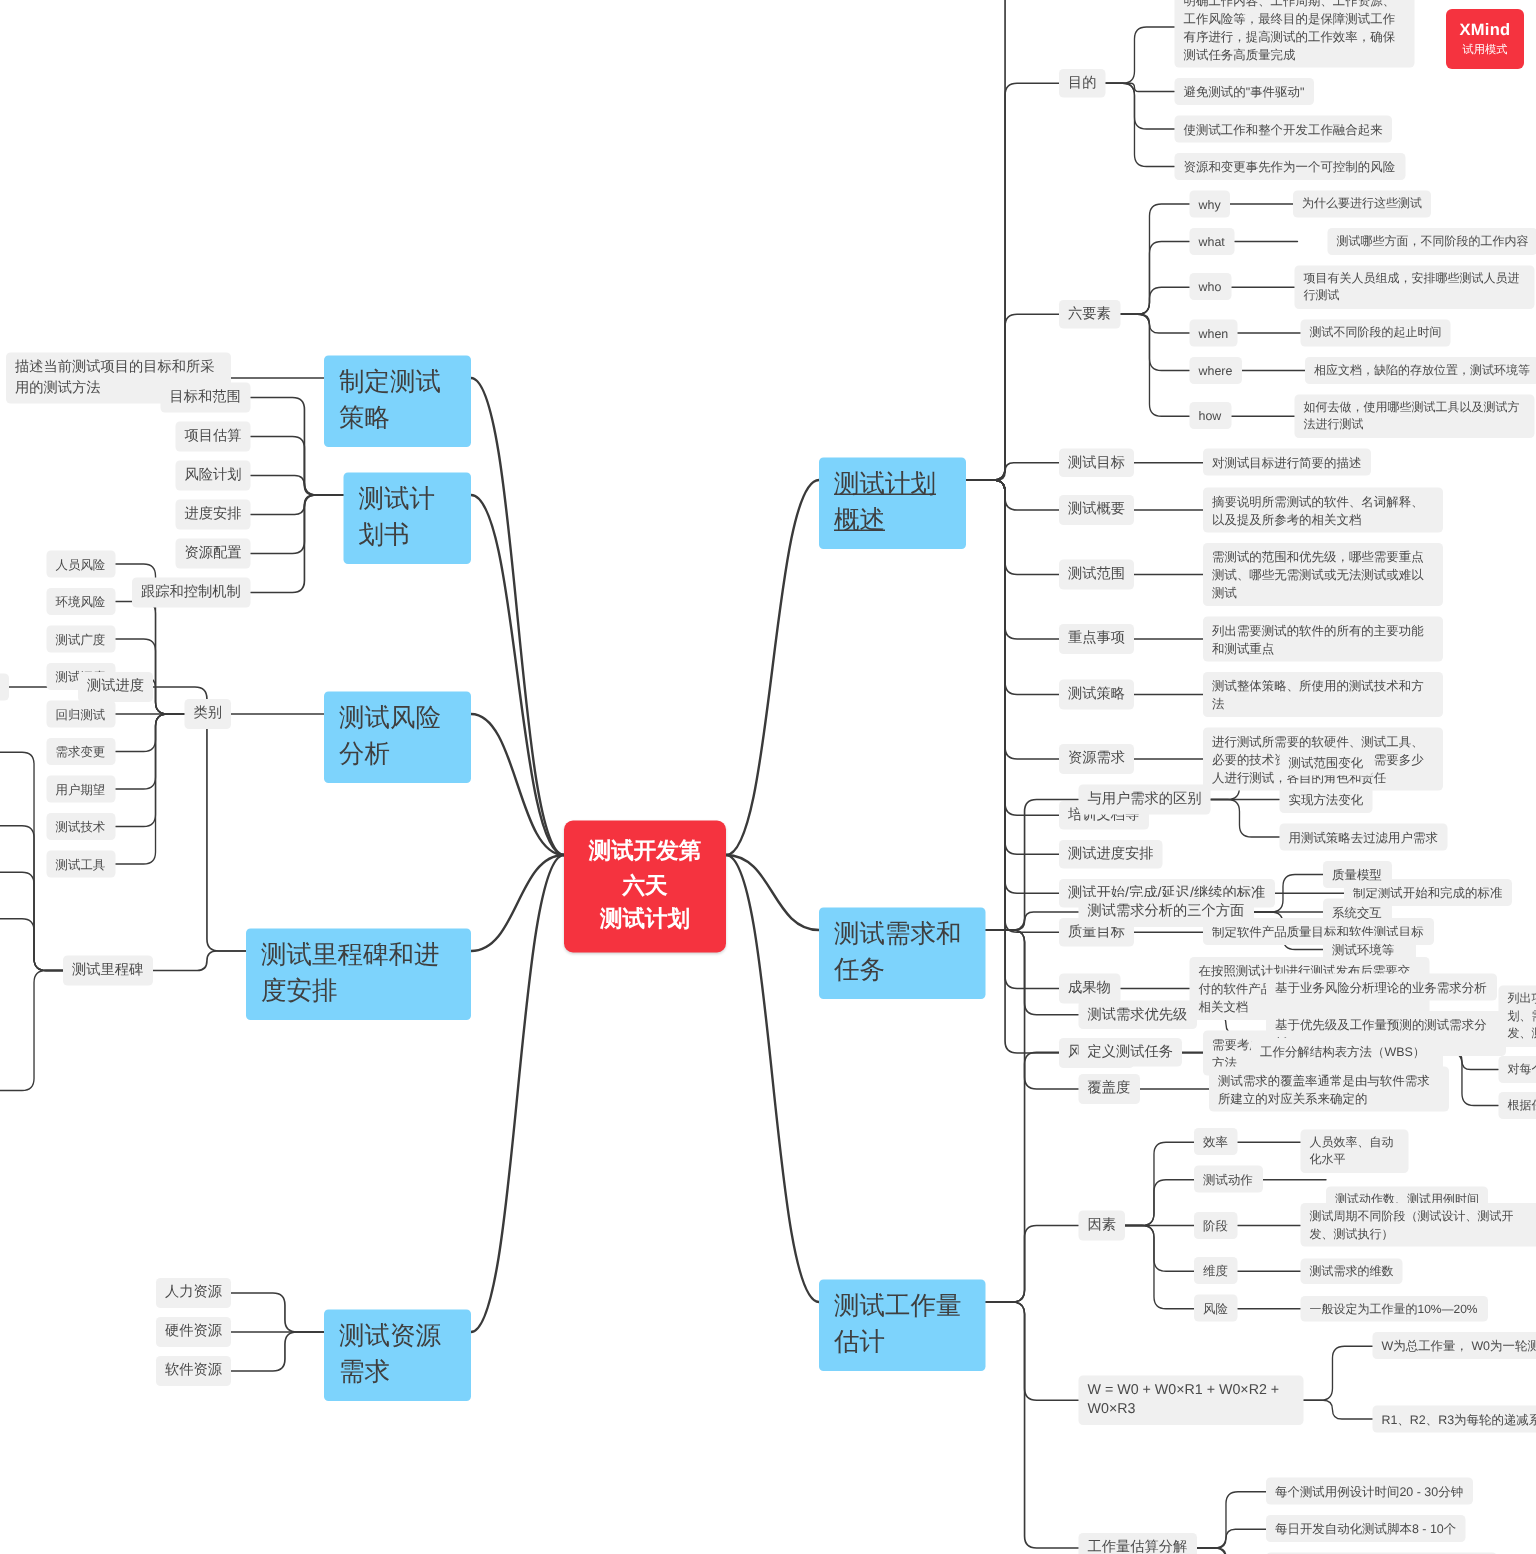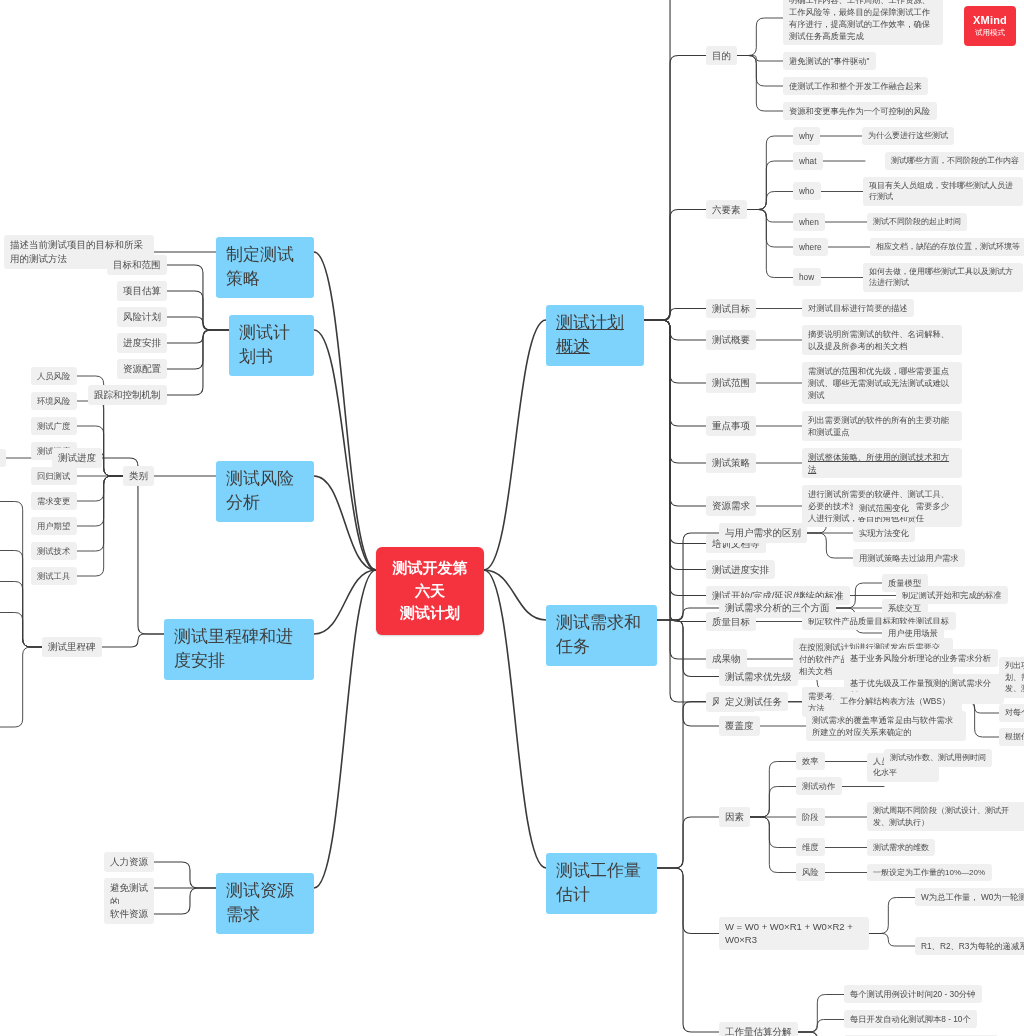--- a/index.html
+++ b/index.html
@@ -200,58 +200,58 @@
     <div class="node lvl4" style="left: 863px; top: 262.5px; width: 160px;">如何去做，使用哪些测试工具以及测试方法进行测试</div>
     <div class="node lvl2" style="left: 706px; top: 298.5px; width: 50px;">测试目标</div>
     <div class="node lvl3" style="left: 802px; top: 299px; width: 112px;">对测试目标进行简要的描述</div>
     <div class="node lvl2" style="left: 706px; top: 330px; width: 50px;">测试概要</div>
     <div class="node lvl3" style="left: 802px; top: 324.5px; width: 160px;">摘要说明所需测试的软件、名词解释、以及提及所参考的相关文档</div>
     <div class="node lvl2" style="left: 706px; top: 373px; width: 50px;">测试范围</div>
     <div class="node lvl3" style="left: 802px; top: 361.5px; width: 160px;">需测试的范围和优先级，哪些需要重点测试、哪些无需测试或无法测试或难以测试</div>
     <div class="node lvl2" style="left: 706px; top: 416px; width: 50px;">重点事项</div>
     <div class="node lvl3" style="left: 802px; top: 410.5px; width: 160px;">列出需要测试的软件的所有的主要功能和测试重点</div>
     <div class="node lvl2" style="left: 706px; top: 453px; width: 50px;">测试策略</div>
-    <div class="node lvl3" style="left: 802px; top: 447.5px; width: 160px; text-decoration: underline;">测试整体策略、所使用的测试技术和方法</div>
+    <div class="node lvl3" style="left: 802px; top: 447.5px; width: 160px;">测试整体策略、所使用的测试技术和方法</div>
     <div class="node lvl2" style="left: 706px; top: 496px; width: 50px;">资源需求</div>
     <div class="node lvl3" style="left: 802px; top: 484.5px; width: 160px;">进行测试所需要的软硬件、测试工具、必要的技术资源、人员组织；需要多少人进行测试，各自的角色和责任</div>
     <div class="node lvl2" style="left: 706px; top: 533.5px; width: 60px;">培训文档等</div>
     <div class="node lvl2" style="left: 706px; top: 559.5px; width: 69px;">测试进度安排</div>
     <div class="node lvl2" style="left: 706px; top: 585.5px; width: 144px;">测试开始/完成/延迟/继续的标准</div>
     <div class="node lvl3" style="left: 896px; top: 586px; width: 112px;">制定测试开始和完成的标准</div>
     <div class="node lvl2" style="left: 706px; top: 611.5px; width: 50px;">质量目标</div>
     <div class="node lvl3" style="left: 802px; top: 612px; width: 154px;">制定软件产品质量目标和软件测试目标</div>
     <div class="node lvl2" style="left: 706px; top: 649px; width: 41px;">成果物</div>
     <div class="node lvl3" style="left: 793px; top: 637.5px; width: 160px;">在按照测试计划进行测试发布后需要交付的软件产品、测试案例、测试数据及相关文档</div>
     <div class="node lvl2" style="left: 706px; top: 692px; width: 50px;">风险分析</div>
     <div class="node lvl3" style="left: 802px; top: 686.5px; width: 160px;">需要考虑测试过程中可能的风险和解决方法</div>
     <div class="node lvl1" style="left: 546px; top: 604.5px; width: 111px;">测试需求和任务</div>
     <div class="node lvl2" style="left: 719px; top: 523px; width: 88px;">与用户需求的区别</div>
     <div class="node lvl3" style="left: 853px; top: 498.5px; width: 62px;">测试范围变化</div>
     <div class="node lvl3" style="left: 853px; top: 523.5px; width: 62px;">实现方法变化</div>
     <div class="node lvl3" style="left: 853px; top: 548.5px; width: 112px;">用测试策略去过滤用户需求</div>
     <div class="node lvl2" style="left: 719px; top: 598px; width: 117px;">测试需求分析的三个方面</div>
     <div class="node lvl3" style="left: 882px; top: 573.5px; width: 46px;">质量模型</div>
     <div class="node lvl3" style="left: 882px; top: 598.5px; width: 46px;">系统交互</div>
-    <div class="node lvl3" style="left: 882px; top: 623.5px; width: 62px;">用户使用场景</div>
+    <div class="node lvl3" style="left: 882px; top: 623.5px; width: 62px;">测试环境等</div>
     <div class="node lvl2" style="left: 719px; top: 666.5px; width: 79px;">测试需求优先级</div>
     <div class="node lvl3" style="left: 844px; top: 648.5px; width: 154px;">基于业务风险分析理论的业务需求分析</div>
     <div class="node lvl3" style="left: 844px; top: 673.5px; width: 160px;">基于优先级及工作量预测的测试需求分析</div>
     <div class="node lvl2" style="left: 719px; top: 716px; width: 41px;">覆盖度</div>
     <div class="node lvl3" style="left: 806px; top: 710.5px; width: 160px;">测试需求的覆盖率通常是由与软件需求所建立的对应关系来确定的</div>
     <div class="node lvl1" style="left: 546px; top: 852.5px; width: 111px;">测试工作量估计</div>
     <div class="node lvl2" style="left: 719px; top: 691.5px; width: 69px;">定义测试任务</div>
     <div class="node lvl3" style="left: 834px; top: 692px; width: 123px;">工作分解结构表方法（WBS）</div>
     <div class="node lvl4" style="left: 999px; top: 657px; width: 160px;">列出项目需要完成的各项任务，如测试计划、需求和设计评审、测试设计、脚本开发、测试执行等</div>
     <div class="node lvl4" style="left: 999px; top: 704px; width: 116px;">对每个任务进一步细化和分解</div>
     <div class="node lvl4" style="left: 999px; top: 728px; width: 124px;">根据任务的层次给任务进行编号</div>
     <div class="node lvl2" style="left: 719px; top: 807px; width: 31px;">因素</div>
     <div class="node lvl3" style="left: 796px; top: 752px; width: 29px;">效率</div>
     <div class="node lvl4" style="left: 867px; top: 752.5px; width: 72px;">人员效率、自动化水平</div>
     <div class="node lvl3" style="left: 796px; top: 777px; width: 46px;">测试动作</div>
-    <div class="node lvl4" style="left: 884px; top: 749px; width: 108px; text-align: center;">测试动作数、测试用例时间</div>
+    <div class="node lvl4" style="left: 884px; top: 791px; width: 108px; text-align: center;">测试动作数、测试用例时间</div>
     <div class="node lvl3" style="left: 796px; top: 807.5px; width: 29px;">阶段</div>
     <div class="node lvl4" style="left: 867px; top: 802px; width: 160px;">测试周期不同阶段（测试设计、测试开发、测试执行）</div>
     <div class="node lvl3" style="left: 796px; top: 838px; width: 29px;">维度</div>
     <div class="node lvl4" style="left: 867px; top: 838.5px; width: 68px;">测试需求的维数</div>
     <div class="node lvl3" style="left: 796px; top: 863px; width: 29px;">风险</div>
     <div class="node lvl4" style="left: 867px; top: 863.5px; width: 125px;">一般设定为工作量的10%—20%</div>
     <div class="node lvl2" style="left: 719px; top: 916.5px; width: 150px;">W = W0 + W0×R1 + W0×R2 + W0×R3</div>
     <div class="node lvl3" style="left: 915px; top: 888px; width: 160px;">W为总工作量， W0为一轮测试的工作量</div>
     <div class="node lvl3" style="left: 915px; top: 936.5px; width: 127px;">R1、R2、R3为每轮的递减系数</div>
     <div class="node lvl2" style="left: 719px; top: 1022px; width: 79px;">工作量估算分解</div>
@@ -277,15 +277,15 @@
     <div class="node lvl3" style="left: 31px; top: 491.5px; width: 46px;">需求变更</div>
     <div class="node lvl3" style="left: 31px; top: 516.5px; width: 46px;">用户期望</div>
     <div class="node lvl3" style="left: 31px; top: 541.5px; width: 46px;">测试技术</div>
     <div class="node lvl3" style="left: 31px; top: 566.5px; width: 46px;">测试工具</div>
     <div class="node lvl1" style="left: 164px; top: 618.5px; width: 150px;">测试里程碑和进度安排</div>
     <div class="node lvl2" style="left: 52px; top: 448px; width: 50px;">测试进度</div>
     <div class="node lvl3" style="left: -106px; top: 448.5px; width: 112px;">取决于测试目标和测试资源</div>
     <div class="node lvl2" style="left: 42px; top: 637px; width: 60px;">测试里程碑</div>
     <div class="node lvl1" style="left: 216px; top: 872.5px; width: 98px;">测试资源需求</div>
     <div class="node lvl2" style="left: 104px; top: 852px; width: 50px;">人力资源</div>
-    <div class="node lvl2" style="left: 104px; top: 878px; width: 50px;">避免测试的</div>
+    <div class="node lvl2" style="left: 104px; top: 878px; width: 50px;">硬件资源</div>
     <div class="node lvl2" style="left: 104px; top: 904px; width: 50px;">软件资源</div>
   </div>
 
 </body></html>

